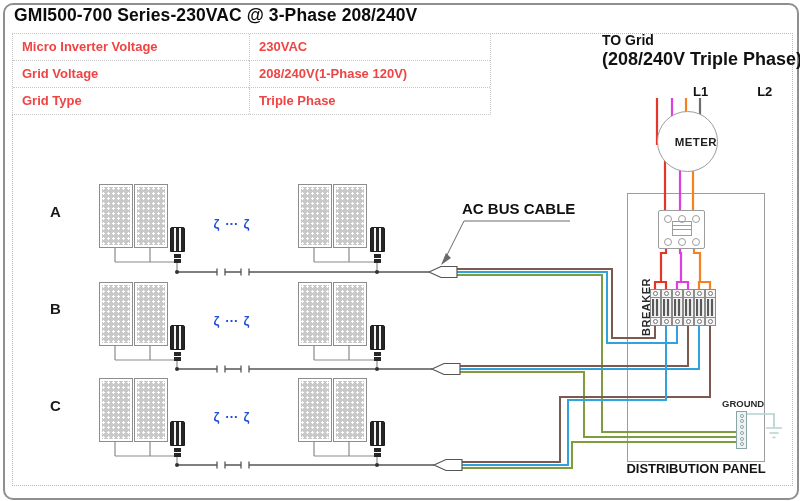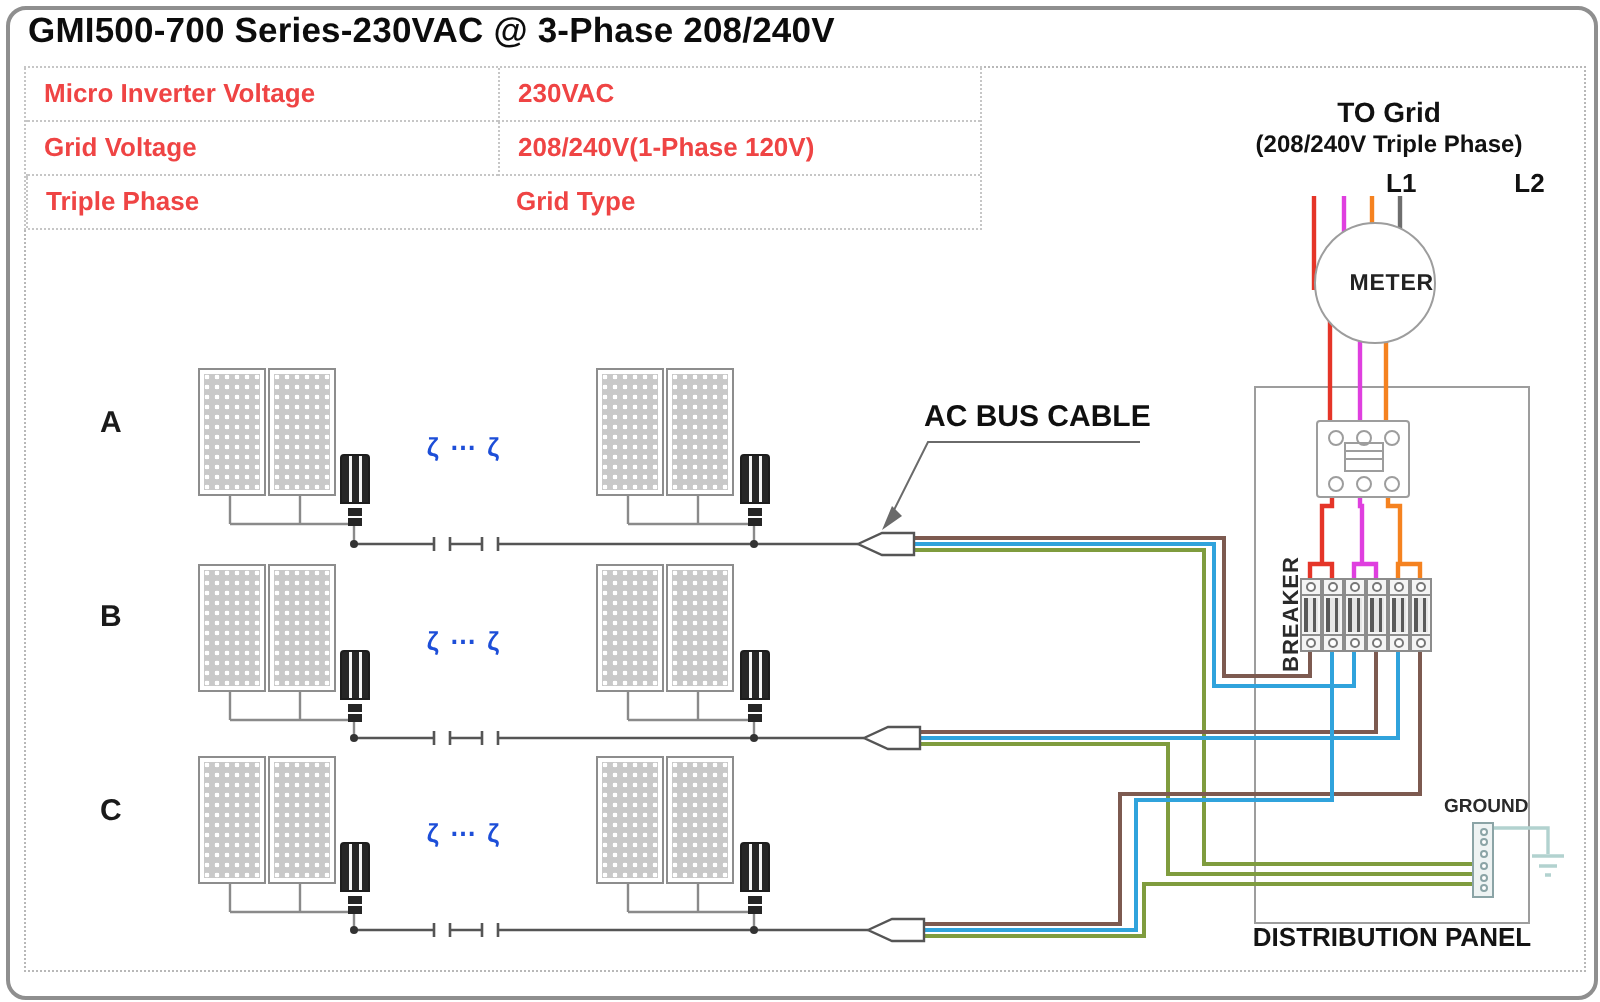--- a/index.html
+++ b/index.html
@@ -58,44 +58,44 @@
   .dist-box{position:absolute;left:627px;top:193px;width:136px;height:267px;border:1.3px solid #9d9d9d;z-index:0;}
   .dist-label{position:absolute;left:618px;top:461px;width:156px;text-align:center;font-size:13px;
     font-weight:bold;color:#141414;z-index:2;white-space:nowrap;}
   .ground-label{position:absolute;left:722px;top:398px;width:40px;text-align:center;font-size:9.5px;
     font-weight:bold;color:#2a2a2a;z-index:2;}
   .ground-block{position:absolute;left:736px;top:411px;width:11px;height:38px;box-sizing:border-box;
     border:1px solid #8ba4a6;background:#eef3f3;z-index:2;display:flex;flex-direction:column;
     align-items:center;justify-content:space-evenly;}
   .gb-dot{width:4px;height:4px;border-radius:50%;border:1px solid #8ba4a6;background:#fff;box-sizing:border-box;}
   
-  .grid-header{position:absolute;left:602px;top:48px;width:185px;text-align:center;z-index:2;color:#111;}
+  .grid-header{position:absolute;left:602px;top:32px;width:185px;z-index:2;color:#111;}
   .grid-header .l1{font-size:14px;font-weight:bold;}
-  .grid-header .l2{font-size:12px;font-weight:bold;margin-top:1px;white-space:nowrap;}
+  .grid-header .l2{font-size:18px;font-weight:bold;margin-top:1px;white-space:nowrap;}
   .phase-labels{position:absolute;left:646px;top:84px;display:flex;z-index:2;font-size:13px;font-weight:bold;color:#111;}
   .phase-labels span{margin-right:2px;margin-left:47px;}
   .phase-labels span.n{margin-left:5px;}
 </style>
 </head>
 <body>
 
 <div class="stage">
 
   <div class="outer-border"></div>
   <div class="dotted-frame"></div>
 
   <div class="title">GMI500-700 Series-230VAC @ 3-Phase 208/240V</div>
 
   <div class="spec-table">
     <div class="spec-cell">Micro Inverter Voltage</div>
     <div class="spec-cell value">230VAC</div>
     <div class="spec-cell">Grid  Voltage</div>
     <div class="spec-cell value">208/240V(1-Phase 120V)</div>
+    <div class="spec-cell last">Grid Type</div>
     <div class="spec-cell value last">Triple Phase</div>
-    <div class="spec-cell last">Grid Type</div>
   </div>
 
   <svg class="wires" width="800" height="501" viewBox="0 0 800 501">
 
     <g stroke="#8a8a8a" stroke-width="1.2" fill="none">
       <path d="M115,246 V262 M150,246 V262 M115,262 H177 M177,262 V272 M314,246 V262 M349,246 V262 M314,262 H377 M377,262 V272"></path>
       <path d="M115,344 V360 M150,344 V360 M115,360 H177 M177,360 V369 M314,344 V360 M349,344 V360 M314,360 H377 M377,360 V369"></path>
       <path d="M115,440 V456 M150,440 V456 M115,456 H177 M177,456 V465 M314,440 V456 M349,440 V456 M314,456 H377 M377,456 V465"></path>
     </g>
 

